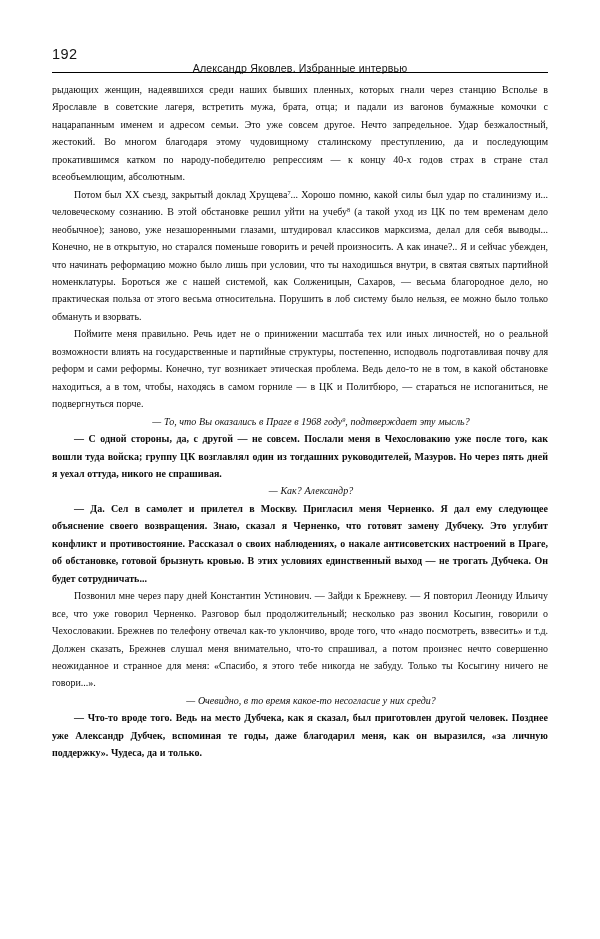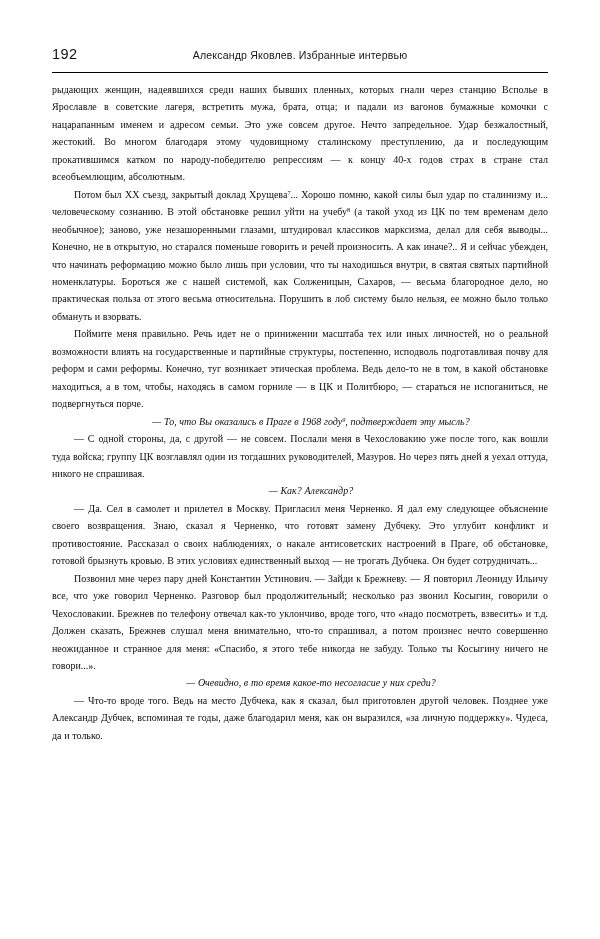--- a/index.html
+++ b/index.html
@@ -37,21 +37,21 @@
     left: 0;
     top: 0;
     font-family: "Liberation Sans", "DejaVu Sans", sans-serif;
     font-size: 14.5px;
     letter-spacing: 0.4px;
     color: #131313;
   }
   .running-head .head-title {
     position: absolute;
     left: 0;
-    top: 3px;
+    top: 16px;
     width: 496px;
     text-align: center;
     font-family: "Liberation Sans", "DejaVu Sans", sans-serif;
     font-size: 10.6px;
     letter-spacing: 0.15px;
     color: #161616;
   }
   .head-rule {
     position: absolute;
     left: 52px;
@@ -82,20 +82,21 @@
   }
   p.noindent {
     text-indent: 0;
   }
   p.qa {
     font-style: italic;
     text-align: center;
   }
   p.dialog {
     text-align: justify;
+    font-weight: bold;
   }
   sup {
     font-size: 0.62em;
     line-height: 0;
     vertical-align: 0.48em;
   }
 </style>
 </head>
 <body>
 

